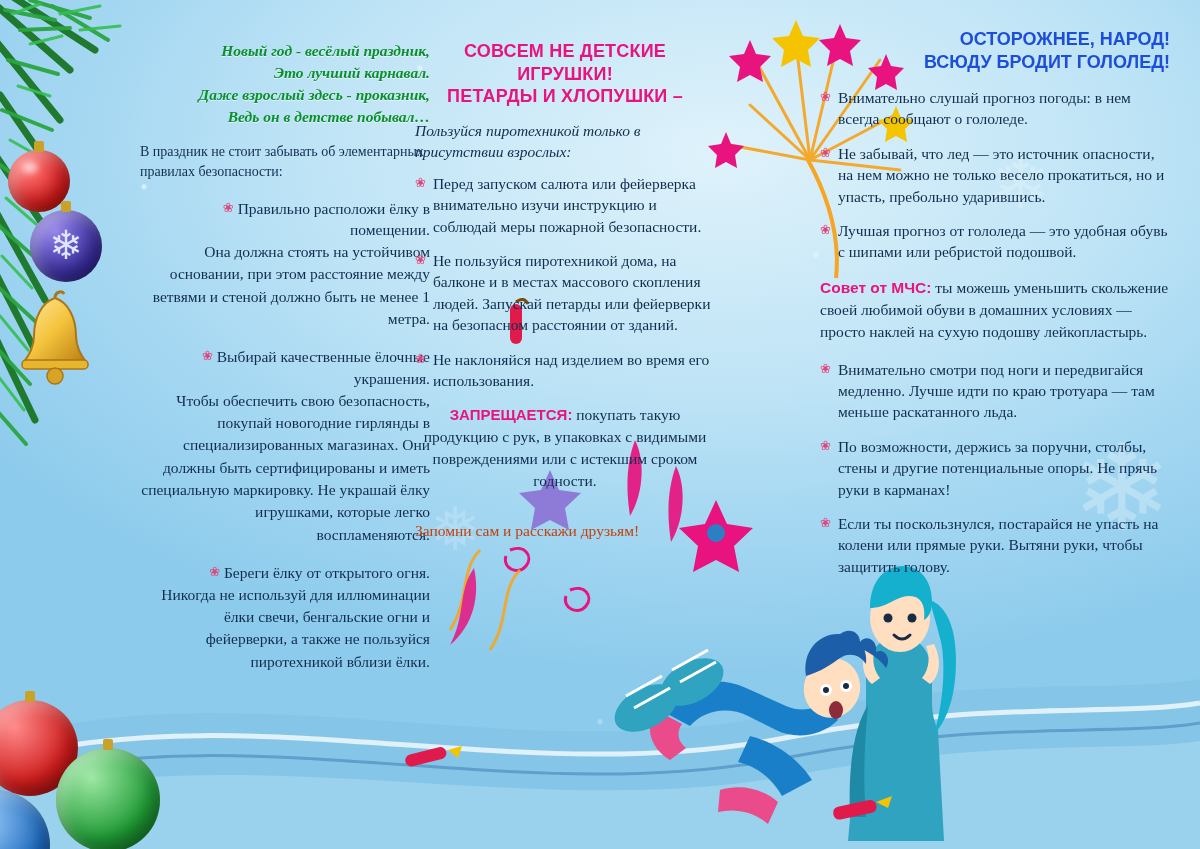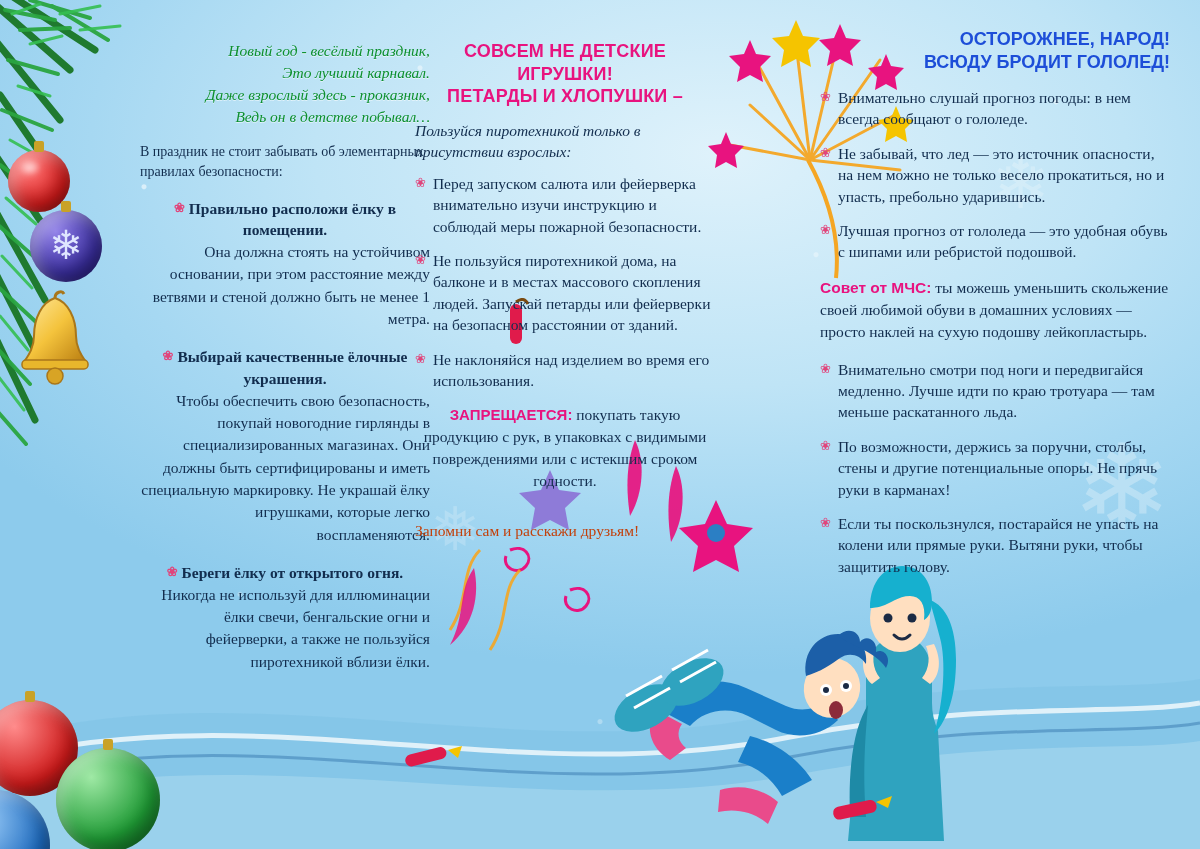--- a/index.html
+++ b/index.html
@@ -44,26 +44,27 @@
 
   
   .col{position:absolute;}
   .col1{left:140px;top:40px;width:290px;}
   .col2{left:415px;top:40px;width:300px;}
   .col3{left:820px;top:28px;width:350px;}
 
   .poem{
     color:#0b8f2e;font-style:italic;font-size:15.5px;line-height:1.42;text-align:right;
     text-shadow:0 1px 0 rgba(255,255,255,.6);
+    font-weight:bold;
   }
   .intro{
     margin-top:14px;color:#122d4e;font-size:14px;line-height:1.42;text-align:left;
   }
   .sec-head{
-    font-weight:bold;color:#122d4e;font-size:15.5px;line-height:1.4;text-align:center;
+    font-weight:normal;color:#122d4e;font-size:15.5px;line-height:1.4;text-align:right;
   }
   .body-txt{color:#122d4e;font-size:15.5px;line-height:1.44;text-align:right;}
   .block{margin-top:16px;}
 
   .flower{color:#e0457b;font-size:13px;vertical-align:2px;}
 
   .head2{
     color:#e8137f;font-weight:bold;font-size:18px;line-height:1.25;text-align:center;
     font-family:"Liberation Sans", sans-serif;letter-spacing:.2px;
   }

